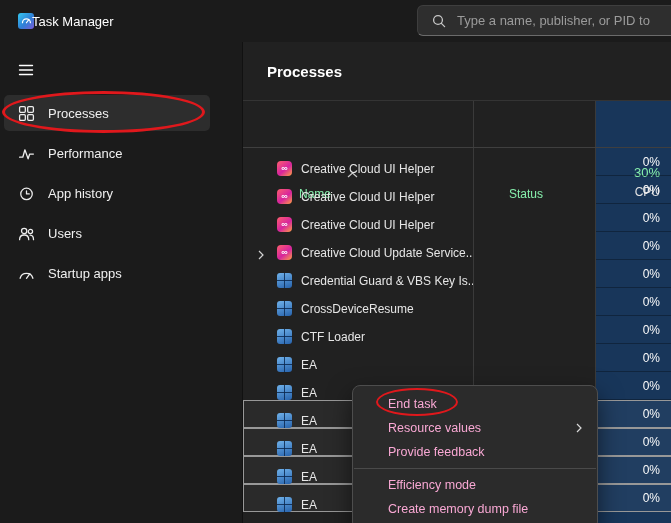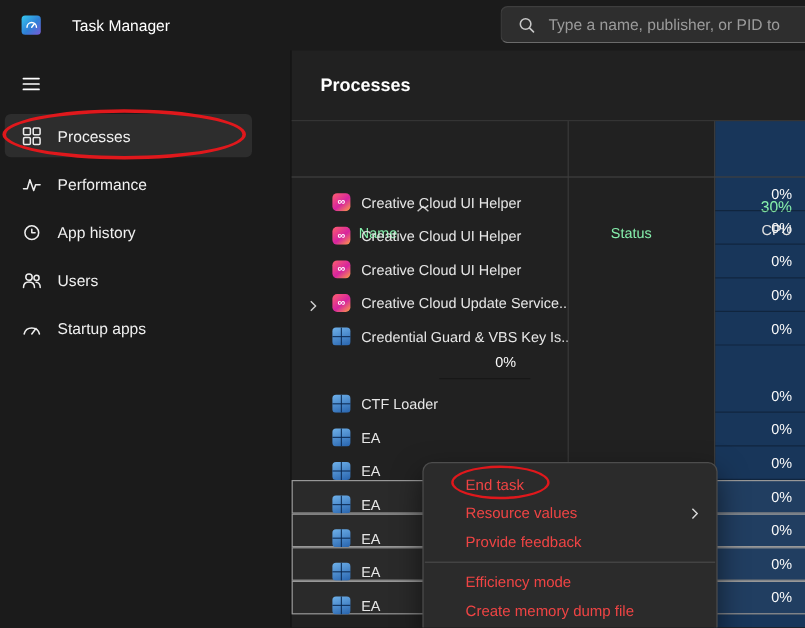--- a/index.html
+++ b/index.html
@@ -4,21 +4,21 @@
 <style>
   *{box-sizing:border-box;margin:0;padding:0}
   html,body{width:671px;height:523px;overflow:hidden;background:#1b1b1b;
     font-family:"Liberation Sans",sans-serif;color:#fff;position:relative}
 
   
   #titlebar{position:absolute;left:0;top:0;width:671px;height:42px}
   #app-icon{position:absolute;left:18px;top:13px;width:16px;height:16px;border-radius:3px;
     background:linear-gradient(135deg,#35c8f0 0%,#2f7fd6 55%,#7a5bd6 100%)}
   #app-icon svg{position:absolute;left:1px;top:1px}
-  #app-title{position:absolute;left:60px;top:0;height:42px;display:flex;align-items:center;
+  #app-title{position:absolute;left:32px;top:0;height:42px;display:flex;align-items:center;
     font-size:13px;color:#ffffff}
   #searchbox{position:absolute;left:417px;top:5px;width:280px;height:31px;background:#2e2e2e;
     border:1px solid #3e3e3e;border-bottom-color:#6b6b6b;border-radius:6px;
     display:flex;align-items:center;padding-left:13px;gap:10px}
   #search-input{flex:1;background:transparent;border:none;outline:none;color:#e8e8e8;
     font-size:13px;font-family:inherit}
   #search-input::placeholder{color:#9b9b9b}
 
   
   #hamburger{position:absolute;left:12px;top:57px;width:28px;height:26px;border-radius:4px;
@@ -63,21 +63,21 @@
   .icon-win{border-radius:3px;background:linear-gradient(160deg,#6fb1ea,#2763ad)}
   .icon-win::before{content:"";position:absolute;top:0;left:7px;height:100%;width:1px;
     background:rgba(10,40,80,.85)}
   .icon-win::after{content:"";position:absolute;left:0;top:7px;width:100%;height:1px;
     background:rgba(10,40,80,.85)}
 
   
   #context-menu{position:absolute;left:352px;top:385px;width:246px;background:#2b2b2b;
     border:1px solid #4d4d4d;border-radius:8px;padding:6px 0 8px;z-index:30;
     box-shadow:0 10px 24px rgba(0,0,0,.55)}
-  .menu-item{height:24px;line-height:24px;padding:0 16px 0 35px;font-size:12.5px;color:#ef4444;
+  .menu-item{height:24px;line-height:24px;padding:0 16px 0 35px;font-size:12.5px;color:#f9a8d4;
     position:relative;white-space:nowrap}
   .menu-sep{height:1px;background:#4a4a4a;margin:4px 1px}
   .submenu-arrow{position:absolute;right:15px;top:7px;display:flex}
 
   
   .annot{position:absolute;border-radius:50%;z-index:40;pointer-events:none}
   #annot-processes{left:2px;top:91px;width:203px;height:42px;border:3px solid #e0181c}
   #annot-endtask{left:376px;top:388px;width:82px;height:28px;border:2.5px solid #e0181c}
 </style>
 </head>
@@ -233,20 +233,25 @@
       <div class="cell-name">
           <span class="chev"></span>
         <span class="app-ico icon-win"></span>
         <span class="row-label">Credential Guard &amp; VBS Key Is...</span>
         </div>
       <div class="cell-status"></div>
       <div class="cell-cpu">0%</div>
     </div>
 
     <div class="row">
+      <div class="cell-name">
+          <span class="chev"></span>
+        <span class="app-ico icon-win"></span>
+        <span class="row-label">CrossDeviceResume</span>
+        </div>
       <div class="cell-status"></div>
       <div class="cell-cpu">0%</div>
     </div>
 
     <div class="row">
       <div class="cell-name">
           <span class="chev"></span>
         <span class="app-ico icon-win"></span>
         <span class="row-label">CTF Loader</span>
         </div>

